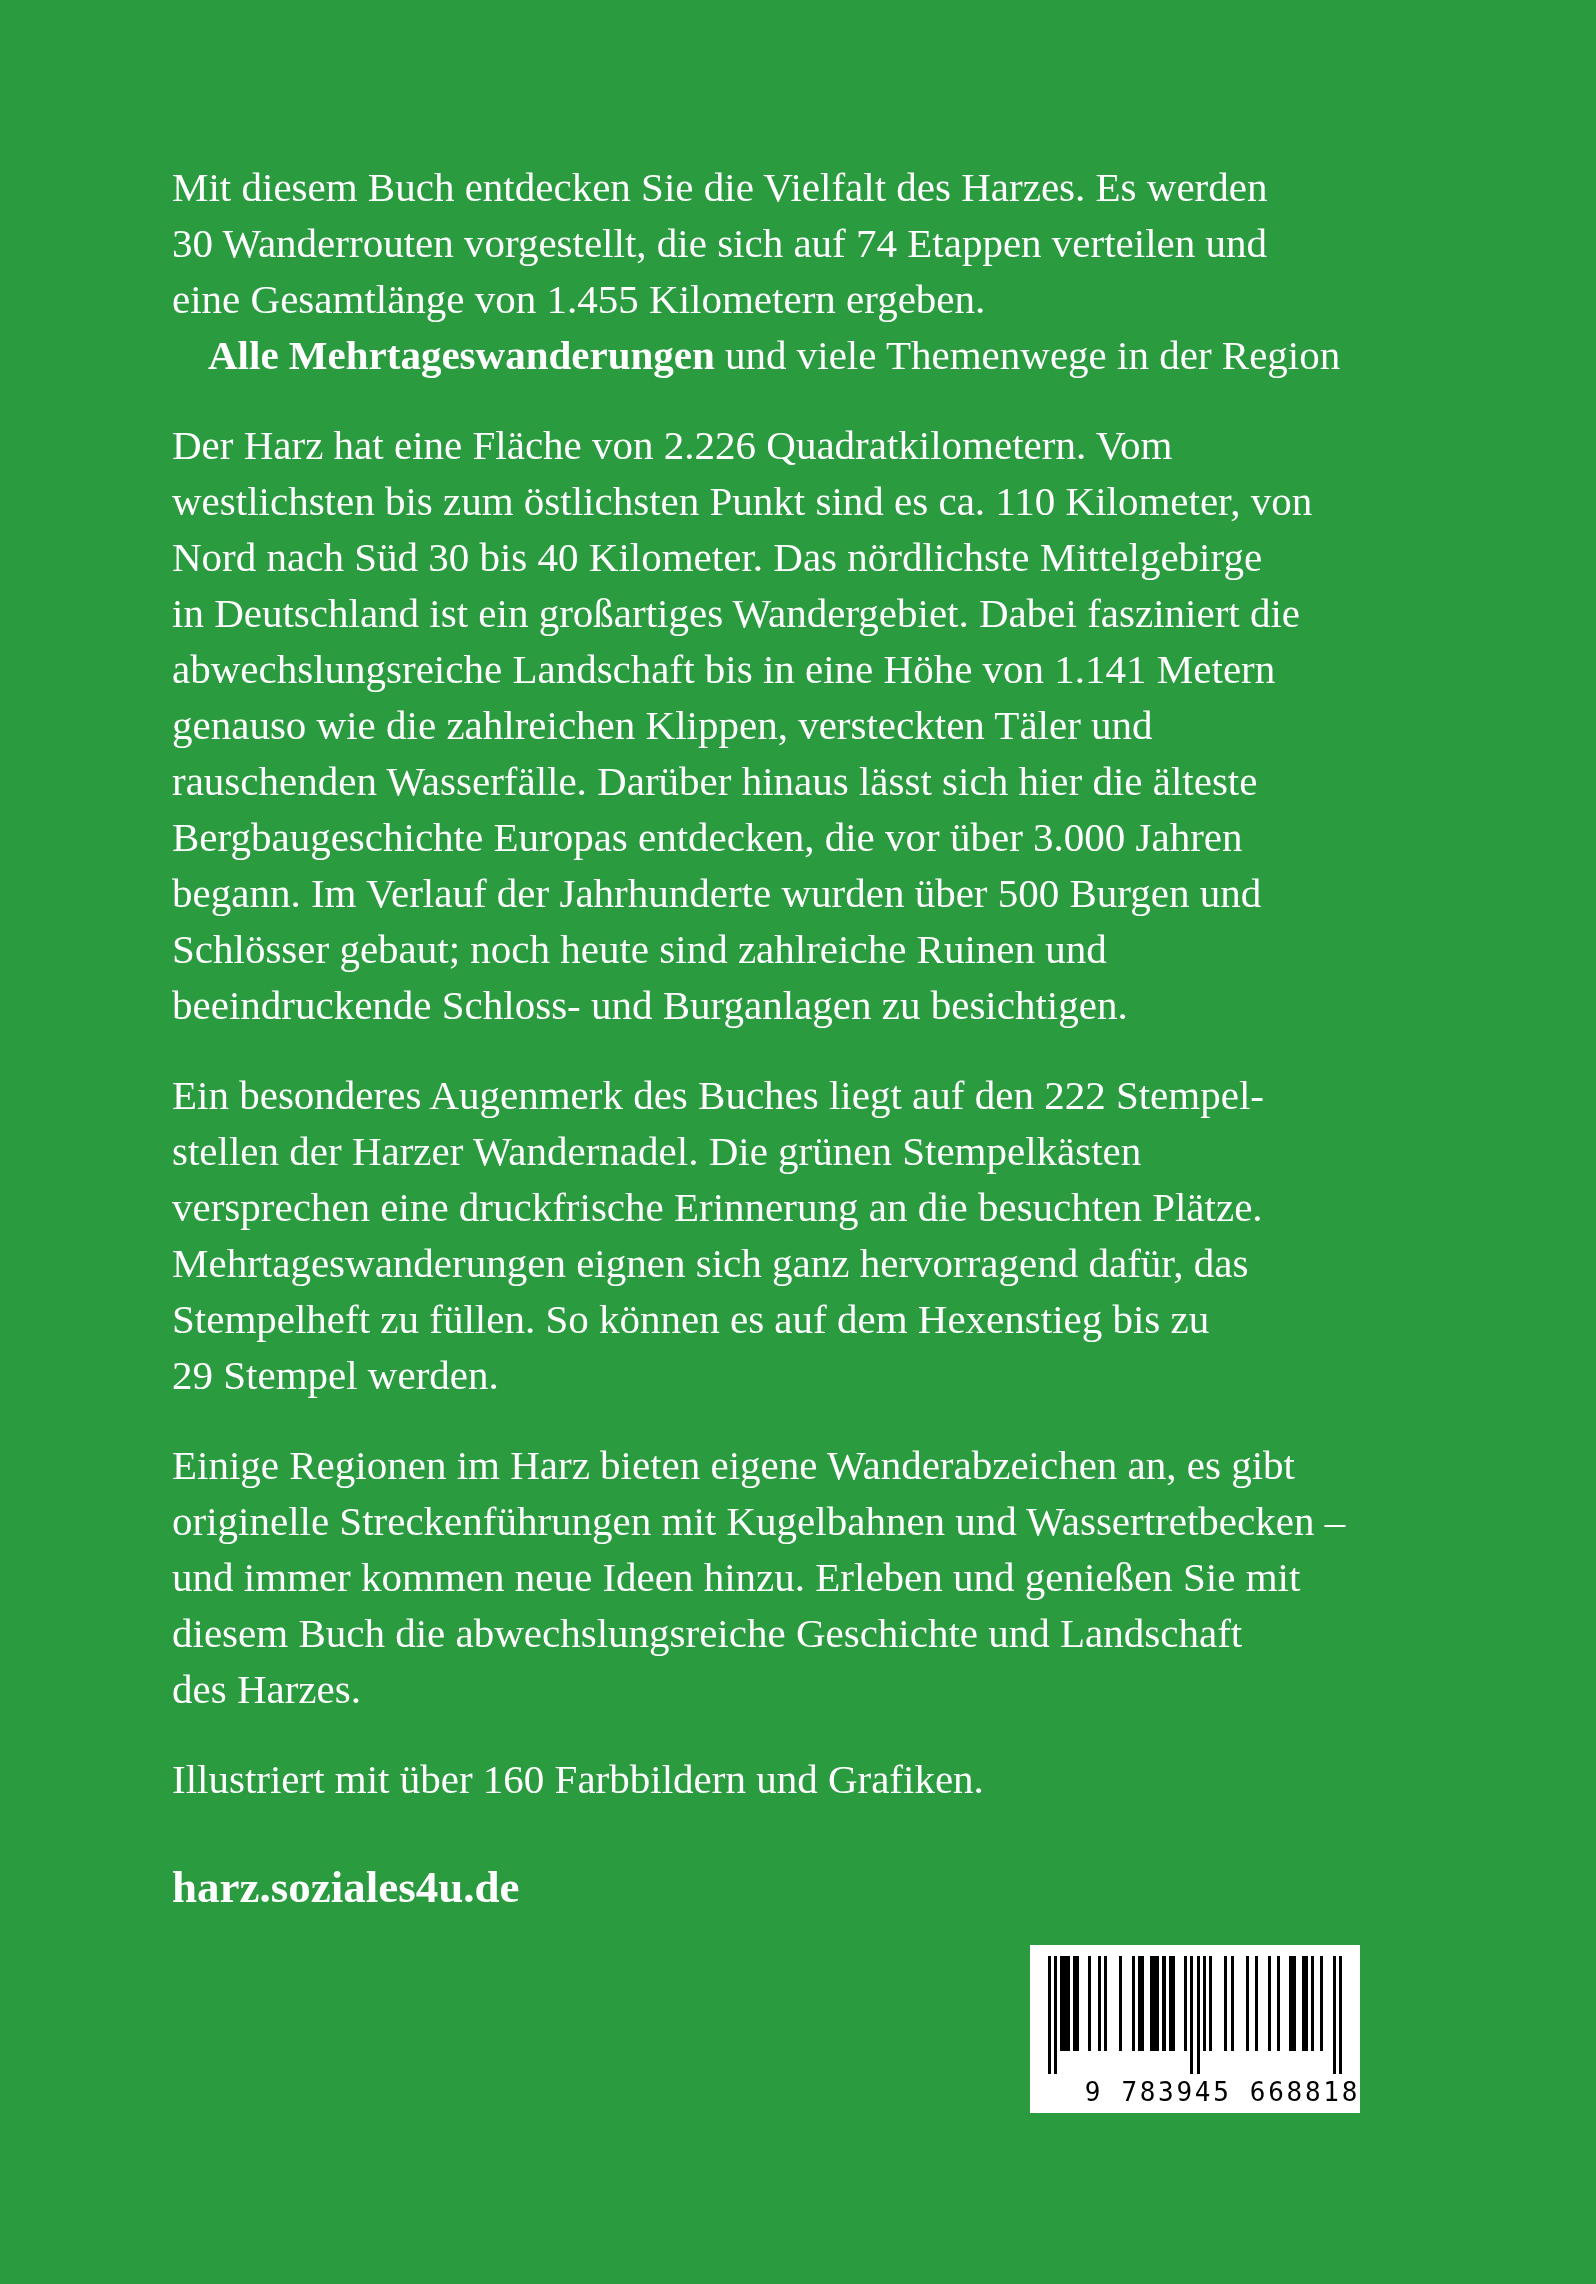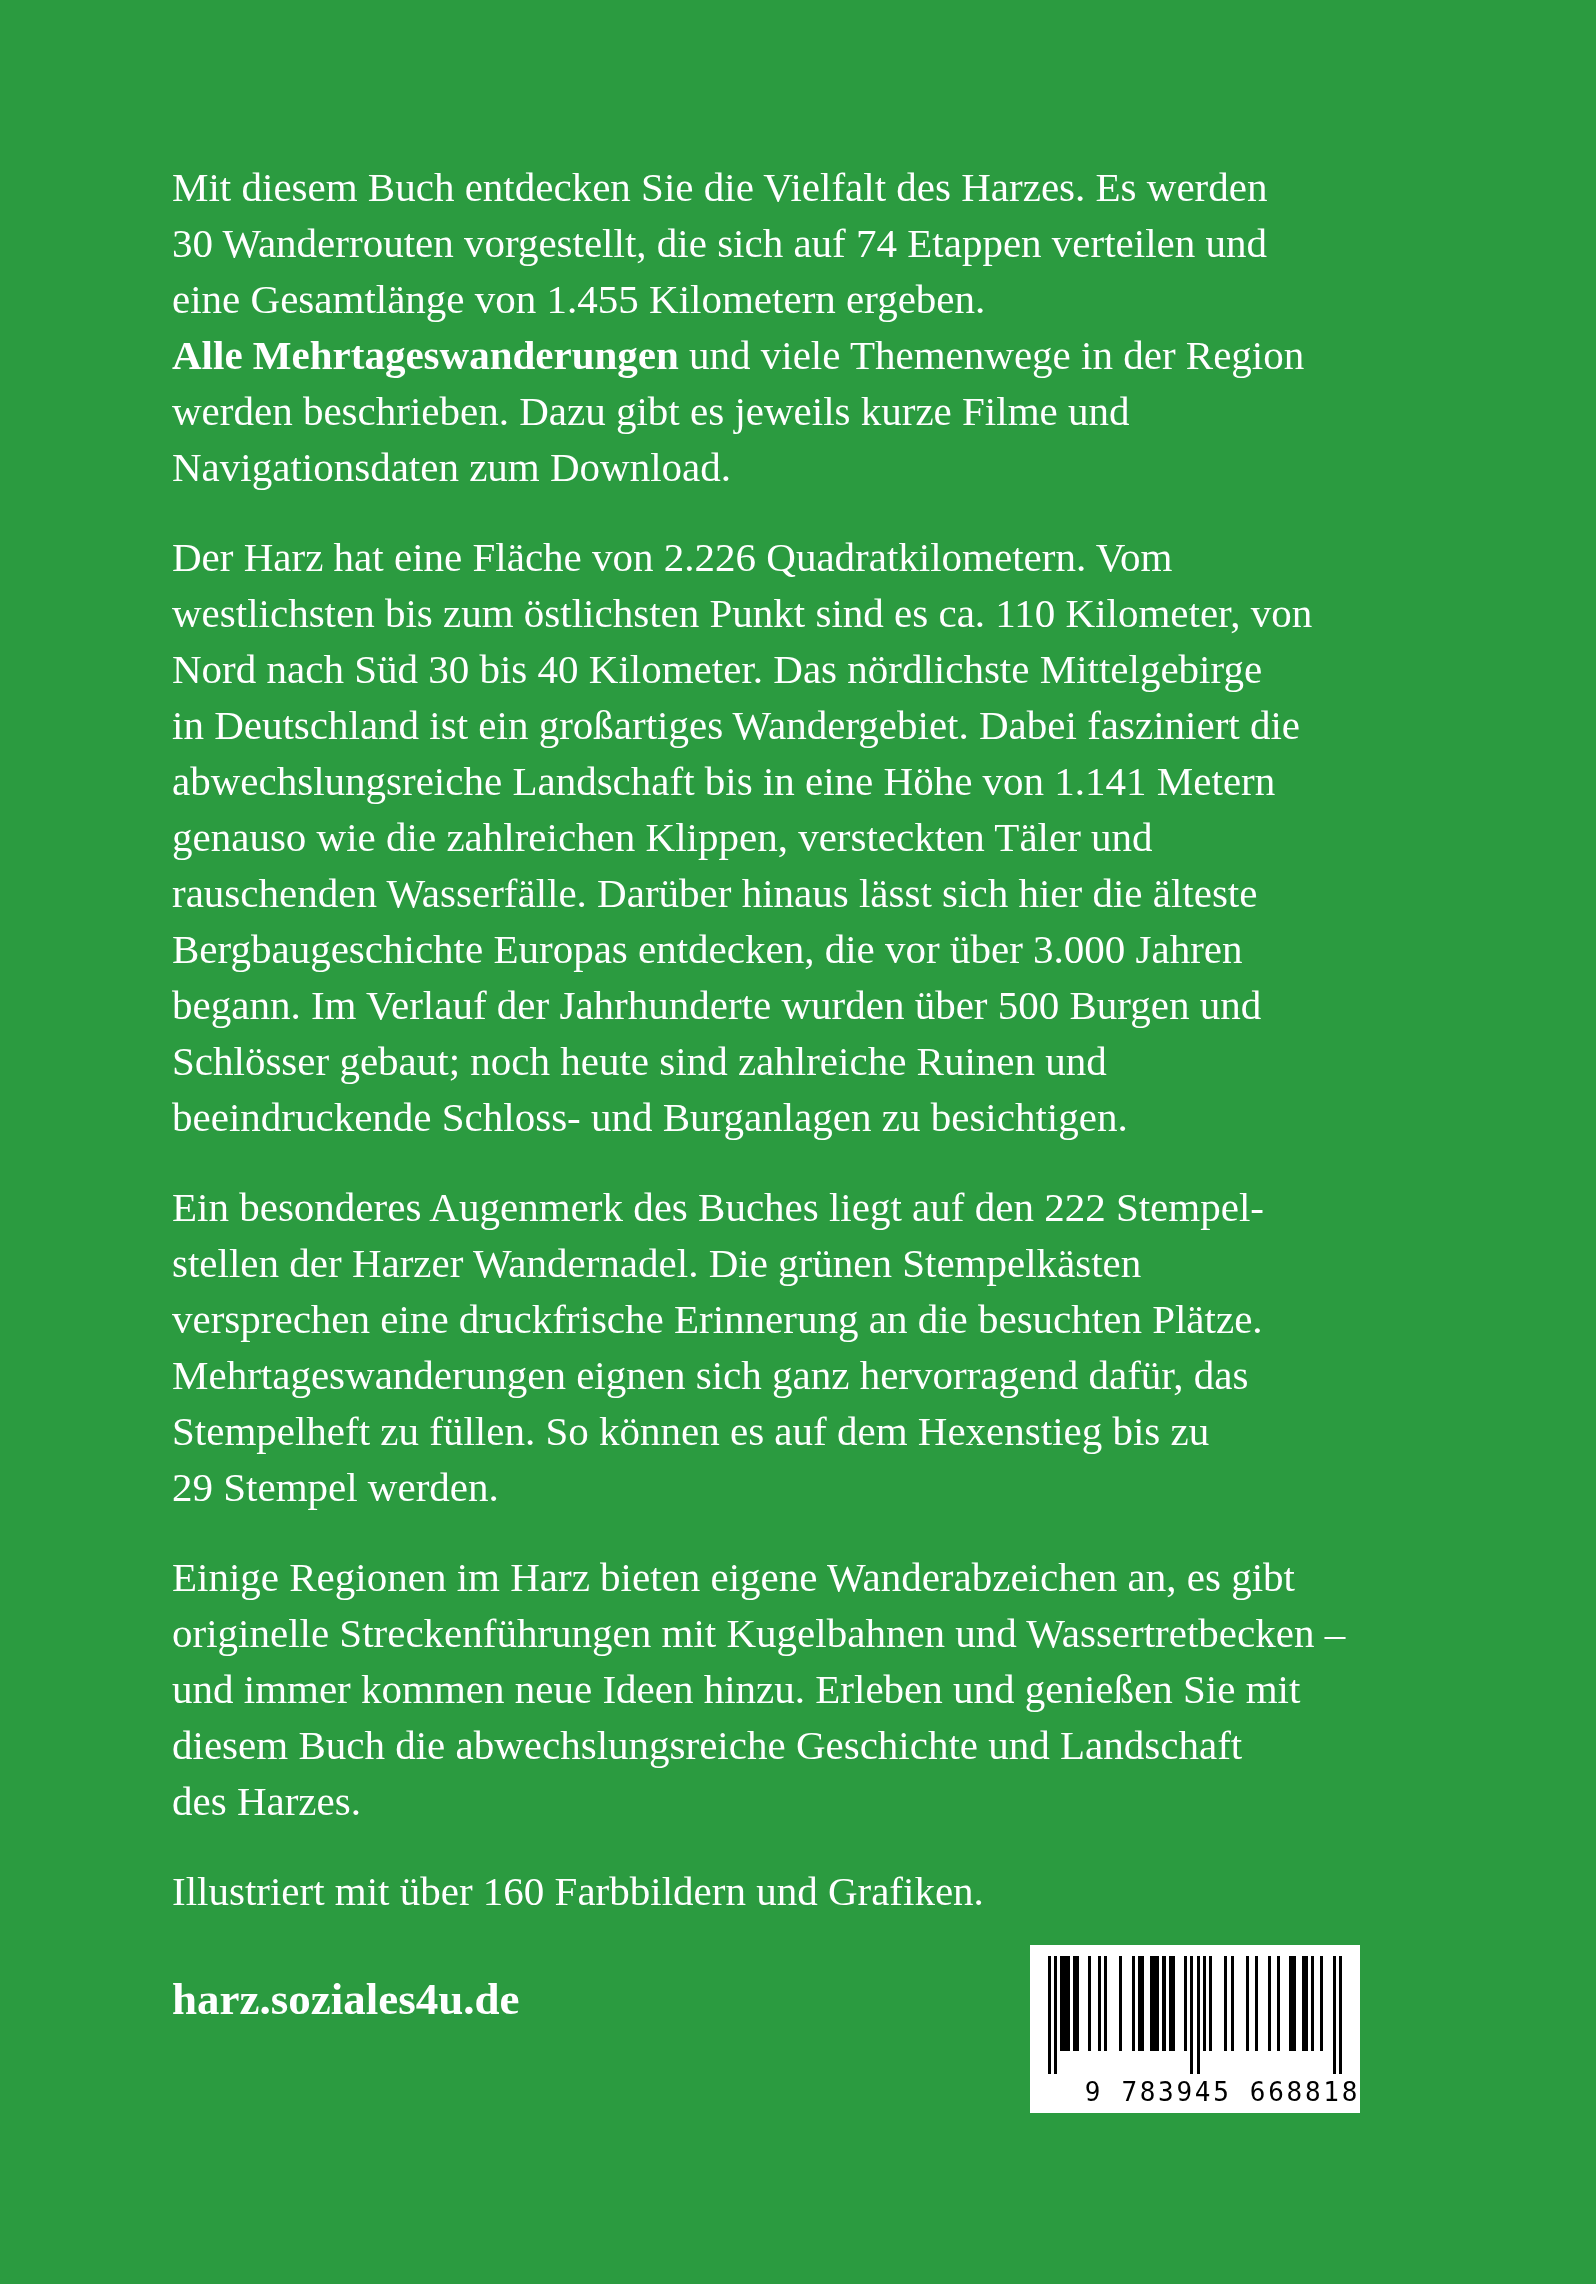--- a/index.html
+++ b/index.html
@@ -15,21 +15,21 @@
   .content {
     position: absolute;
     left: 172px;
     top: 159px;
     width: 1272px;
     font-size: 41px;
     line-height: 56px;
   }
   .para { margin: 0 0 34px 0; }
   .lines { white-space: pre-line; }
-  strong, .bold { font-weight: 700; }
+  strong, .bold { font-weight: 700; margin-left: 36px; }
   .website {
     margin-top: 52px;
     font-size: 45px;
     font-weight: 700;
   }
   .barcode {
     position: absolute;
     left: 1030px;
     top: 1945px;
     width: 330px;
@@ -63,22 +63,21 @@
 </style>
 </head>
 <body>
 
 <div class="page" style="background: rgb(43, 155, 64); color: rgb(255, 255, 255);">
 
   <div class="content">
 
     <p class="para"><span class="lines">Mit diesem Buch entdecken Sie die Vielfalt des Harzes. Es werden
 30 Wanderrouten vorgestellt, die sich auf 74 Etappen verteilen und
-eine Gesamtlänge von 1.455 Kilometern ergeben.</span><br><strong>Alle Mehrtageswanderungen</strong><span> und viele Themenwege in der Region</span><br><span class="lines">werden beschrieben. Dazu gibt es jeweils kurze Filme und
-Navigationsdaten zum Download.</span></p>
+eine Gesamtlänge von 1.455 Kilometern ergeben.</span><br><strong>Alle Mehrtageswanderungen</strong><span> und viele Themenwege in der Region</span><br></p>
 
     <p class="para"><span class="lines">Der Harz hat eine Fläche von 2.226 Quadratkilometern. Vom
 westlichsten bis zum östlichsten Punkt sind es ca. 110 Kilometer, von
 Nord nach Süd 30 bis 40 Kilometer. Das nördlichste Mittelgebirge
 in Deutschland ist ein großartiges Wandergebiet. Dabei fasziniert die
 abwechslungsreiche Landschaft bis in eine Höhe von 1.141 Metern
 genauso wie die zahlreichen Klippen, versteckten Täler und
 rauschenden Wasserfälle. Darüber hinaus lässt sich hier die älteste
 Bergbaugeschichte Europas entdecken, die vor über 3.000 Jahren
 begann. Im Verlauf der Jahrhunderte wurden über 500 Burgen und

